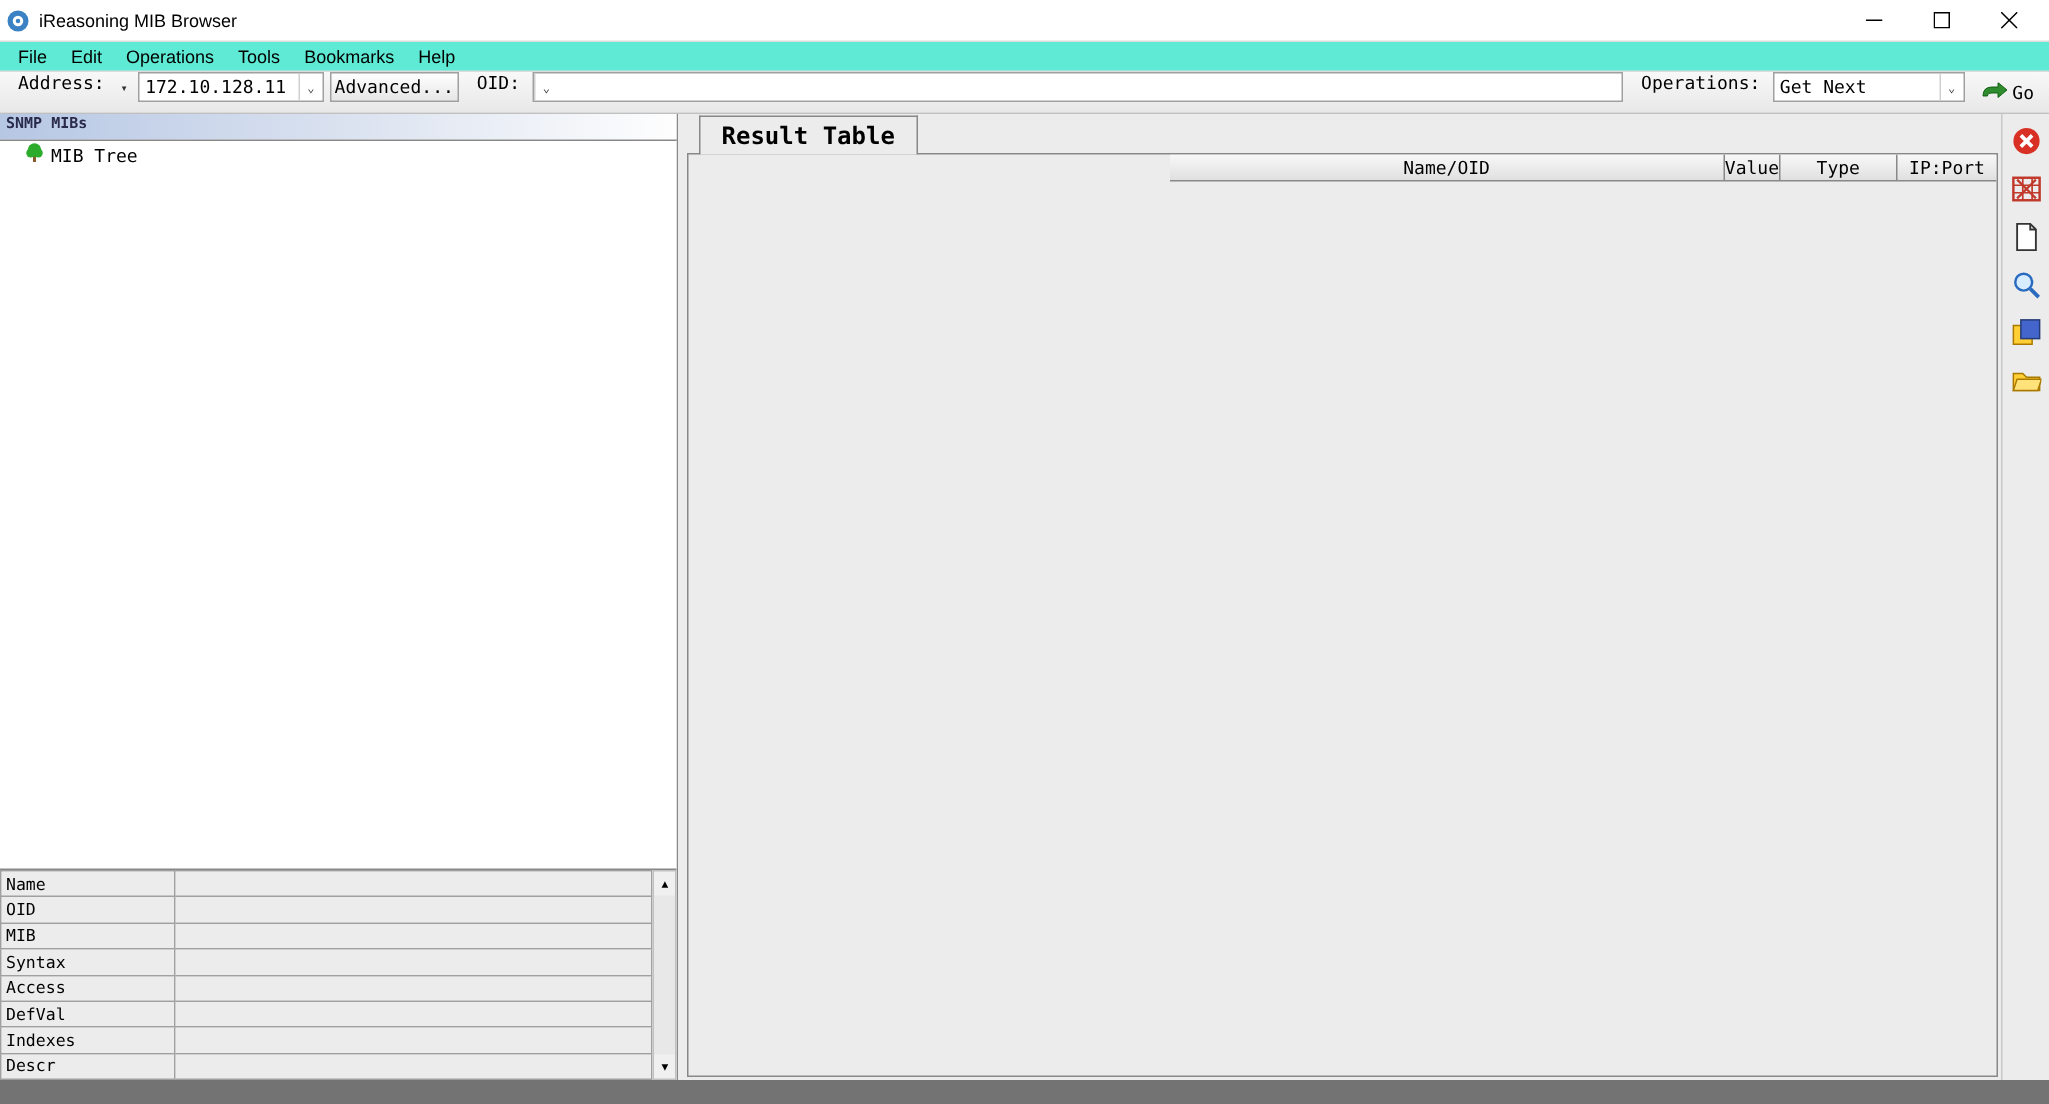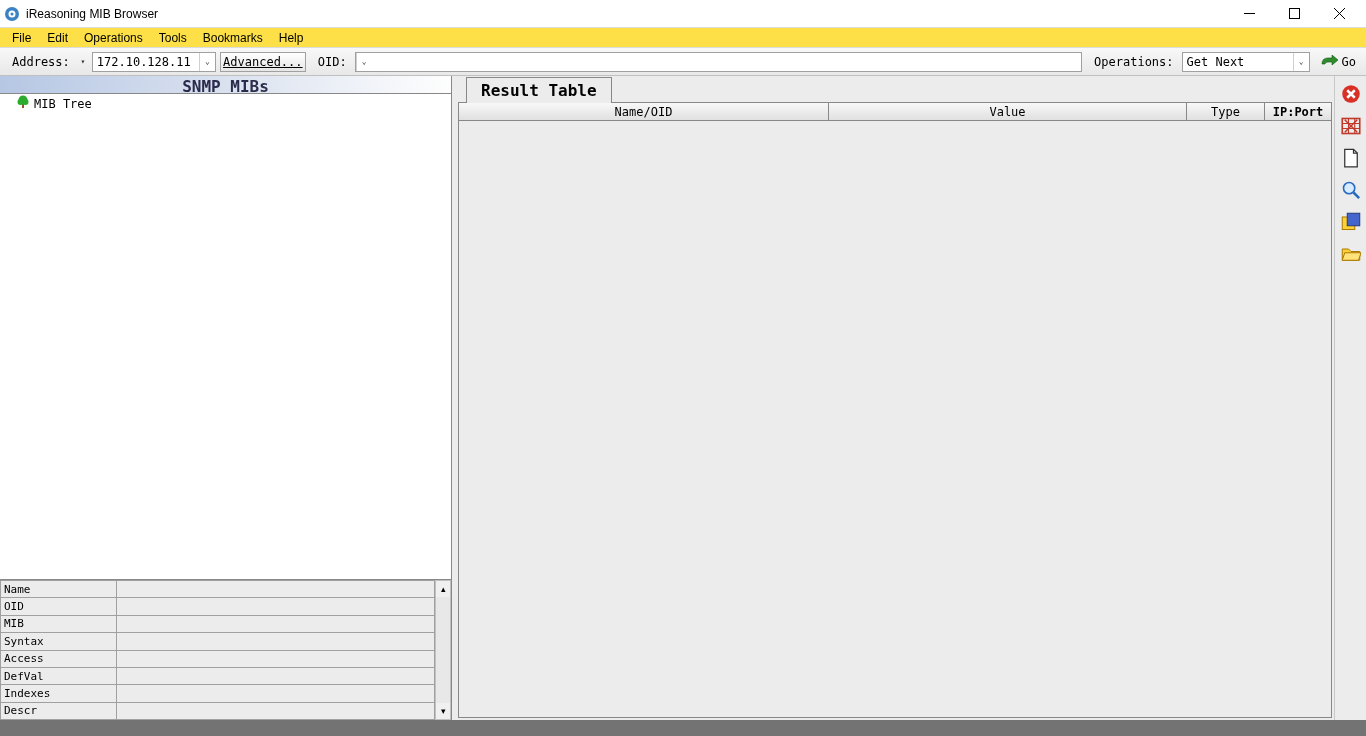--- a/index.html
+++ b/index.html
@@ -43,34 +43,33 @@
     color: #000;
   }
   .win-btn svg { width: 11px; height: 11px; }
 
   
   .menubar {
     height: 20px;
     display: flex;
     align-items: center;
     padding: 0 4px;
-    background: #fde047;
+    background: #5eead4;
     border-bottom: 1px solid #dcdcdc;
     font-size: 12px;
   }
   .menubar .menu-item {
     padding: 2px 8px;
     cursor: default;
   }
 
   
   .toolbar {
     height: 28px;
     display: flex;
-    align-items: center;
     padding: 0 4px;
     border-bottom: 1px solid #c0c0c0;
     background: linear-gradient(#f8f8f8,#e8e8e8);
     gap: 4px;
     font-family: "SimSun","NSimSun",monospace;
   }
   .toolbar .lbl { padding: 0 4px 0 8px; }
   .combo {
     position: relative;
     display: flex;
@@ -93,21 +92,20 @@
     border-left: 1px solid #d0d0d0;
     height: 100%;
   }
   .tbtn {
     height: 20px;
     padding: 0 8px;
     border: 1px solid #a0a0a0;
     background: linear-gradient(#fff,#e6e6e6);
     display: flex; align-items: center;
     cursor: default;
-    text-decoration: underline;
   }
   .go-btn {
     display: flex; align-items: center; gap: 4px;
     padding: 0 6px;
   }
   .go-arrow {
     width: 18px; height: 14px;
   }
 
   
@@ -122,22 +120,21 @@
     border-right: 1px solid #888;
   }
   .snmp-header {
     height: 18px;
     background: linear-gradient(90deg,#b6c7e4 0%,#e1e7f2 60%,#fefefe 100%);
     border-bottom: 1px solid #888;
     font-family: "SimSun","NSimSun",monospace;
     padding: 1px 4px;
     font-weight: bold;
     color: #2b2b4b;
-    font-size: 16px;
-    text-align: center;
+    font-size: 10px;
   }
   .tree-area {
     flex: 1 1 auto;
     background: #fff;
     overflow: auto;
     border-bottom: 1px solid #888;
   }
   .tree-row {
     display: flex; align-items: center;
     padding: 1px 16px;
@@ -203,39 +200,40 @@
     position: relative;
     top: 1px;
   }
   .result-body {
     flex: 1 1 auto;
     border: 1px solid #888;
     background: #ececec;
     display: flex;
     flex-direction: column;
     overflow: hidden;
+    align-items: flex-end;
   }
   .result-header {
     height: 18px;
     border-bottom: 1px solid #888;
     display: flex;
     background: linear-gradient(#f8f8f8,#e0e0e0);
   }
   .rh-cell {
     border-right: 1px solid #888;
     text-align: center;
     font-family: "SimSun","NSimSun",monospace;
     font-size: 12px;
     display: flex; align-items: center; justify-content: center;
     overflow:hidden;
   }
   .rh-name  { width: 370px; }
   .rh-value { flex: 1 1 auto; }
   .rh-type  { width: 78px; }
-  .rh-ip    { width: 66px; border-right: none; font-weight: bold; }
+  .rh-ip    { width: 66px; border-right: none; }
   .result-rows {
     flex: 1 1 auto;
     background: #ececec;
   }
 
   .right-rail {
     width: 32px;
     background: #ececec;
     border-left: 1px solid #c8c8c8;
     display: flex;

